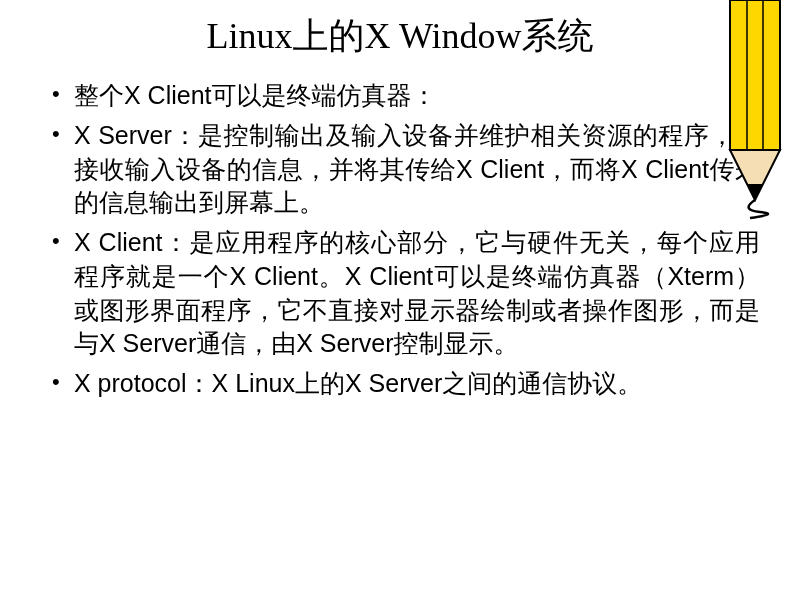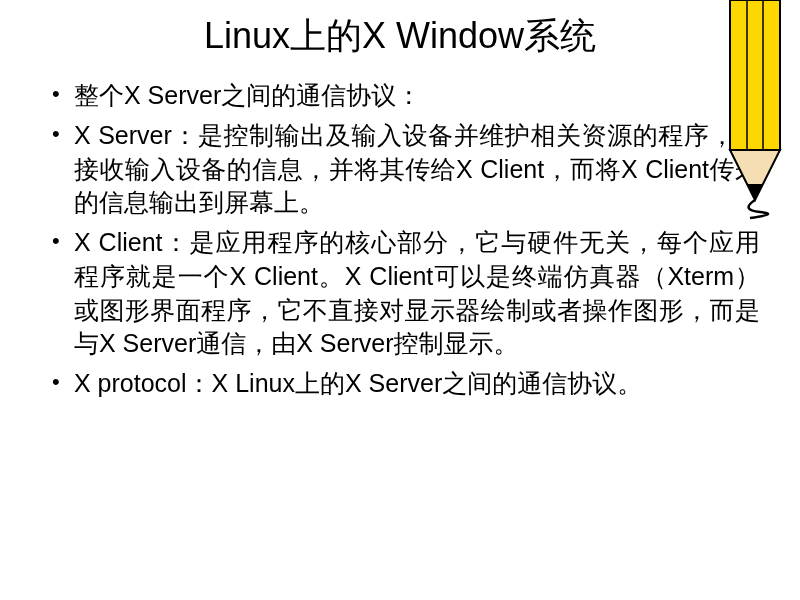--- a/index.html
+++ b/index.html
@@ -15,20 +15,21 @@
       position: relative;
       overflow: hidden;
     }
     .slide-title {
       text-align: center;
       font-size: 36px;
       font-weight: normal;
       padding-top: 12px;
       padding-bottom: 18px;
       color: #000;
+      font-family: Liberation Serif, serif;
     }
     .content {
       padding: 0 40px 0 50px;
     }
     .bullet-item {
       display: flex;
       align-items: flex-start;
       margin-bottom: 6px;
       font-size: 25px;
       line-height: 1.35;
@@ -54,21 +55,21 @@
     }
   </style>
 </head>
 <body>
 
 <h1 class="slide-title">Linux上的X Window系统</h1>
 
 <div class="content">
   <div class="bullet-item">
     <span class="bullet-dot">•</span>
-    <span class="bullet-text">整个X Server之间的通信协议：</span>
+    <span class="bullet-text">整个X Client可以是终端仿真器：</span>
   </div>
   <div class="bullet-item">
     <span class="bullet-dot">•</span>
     <span class="bullet-text">X Server：是控制输出及输入设备并维护相关资源的程序，它接收输入设备的信息，并将其传给X Client，而将X Client传来的信息输出到屏幕上。</span>
   </div>
   <div class="bullet-item">
     <span class="bullet-dot">•</span>
     <span class="bullet-text">X Client：是应用程序的核心部分，它与硬件无关，每个应用程序就是一个X Client。X Client可以是终端仿真器（Xterm）或图形界面程序，它不直接对显示器绘制或者操作图形，而是与X Server通信，由X Server控制显示。</span>
   </div>
   <div class="bullet-item">

